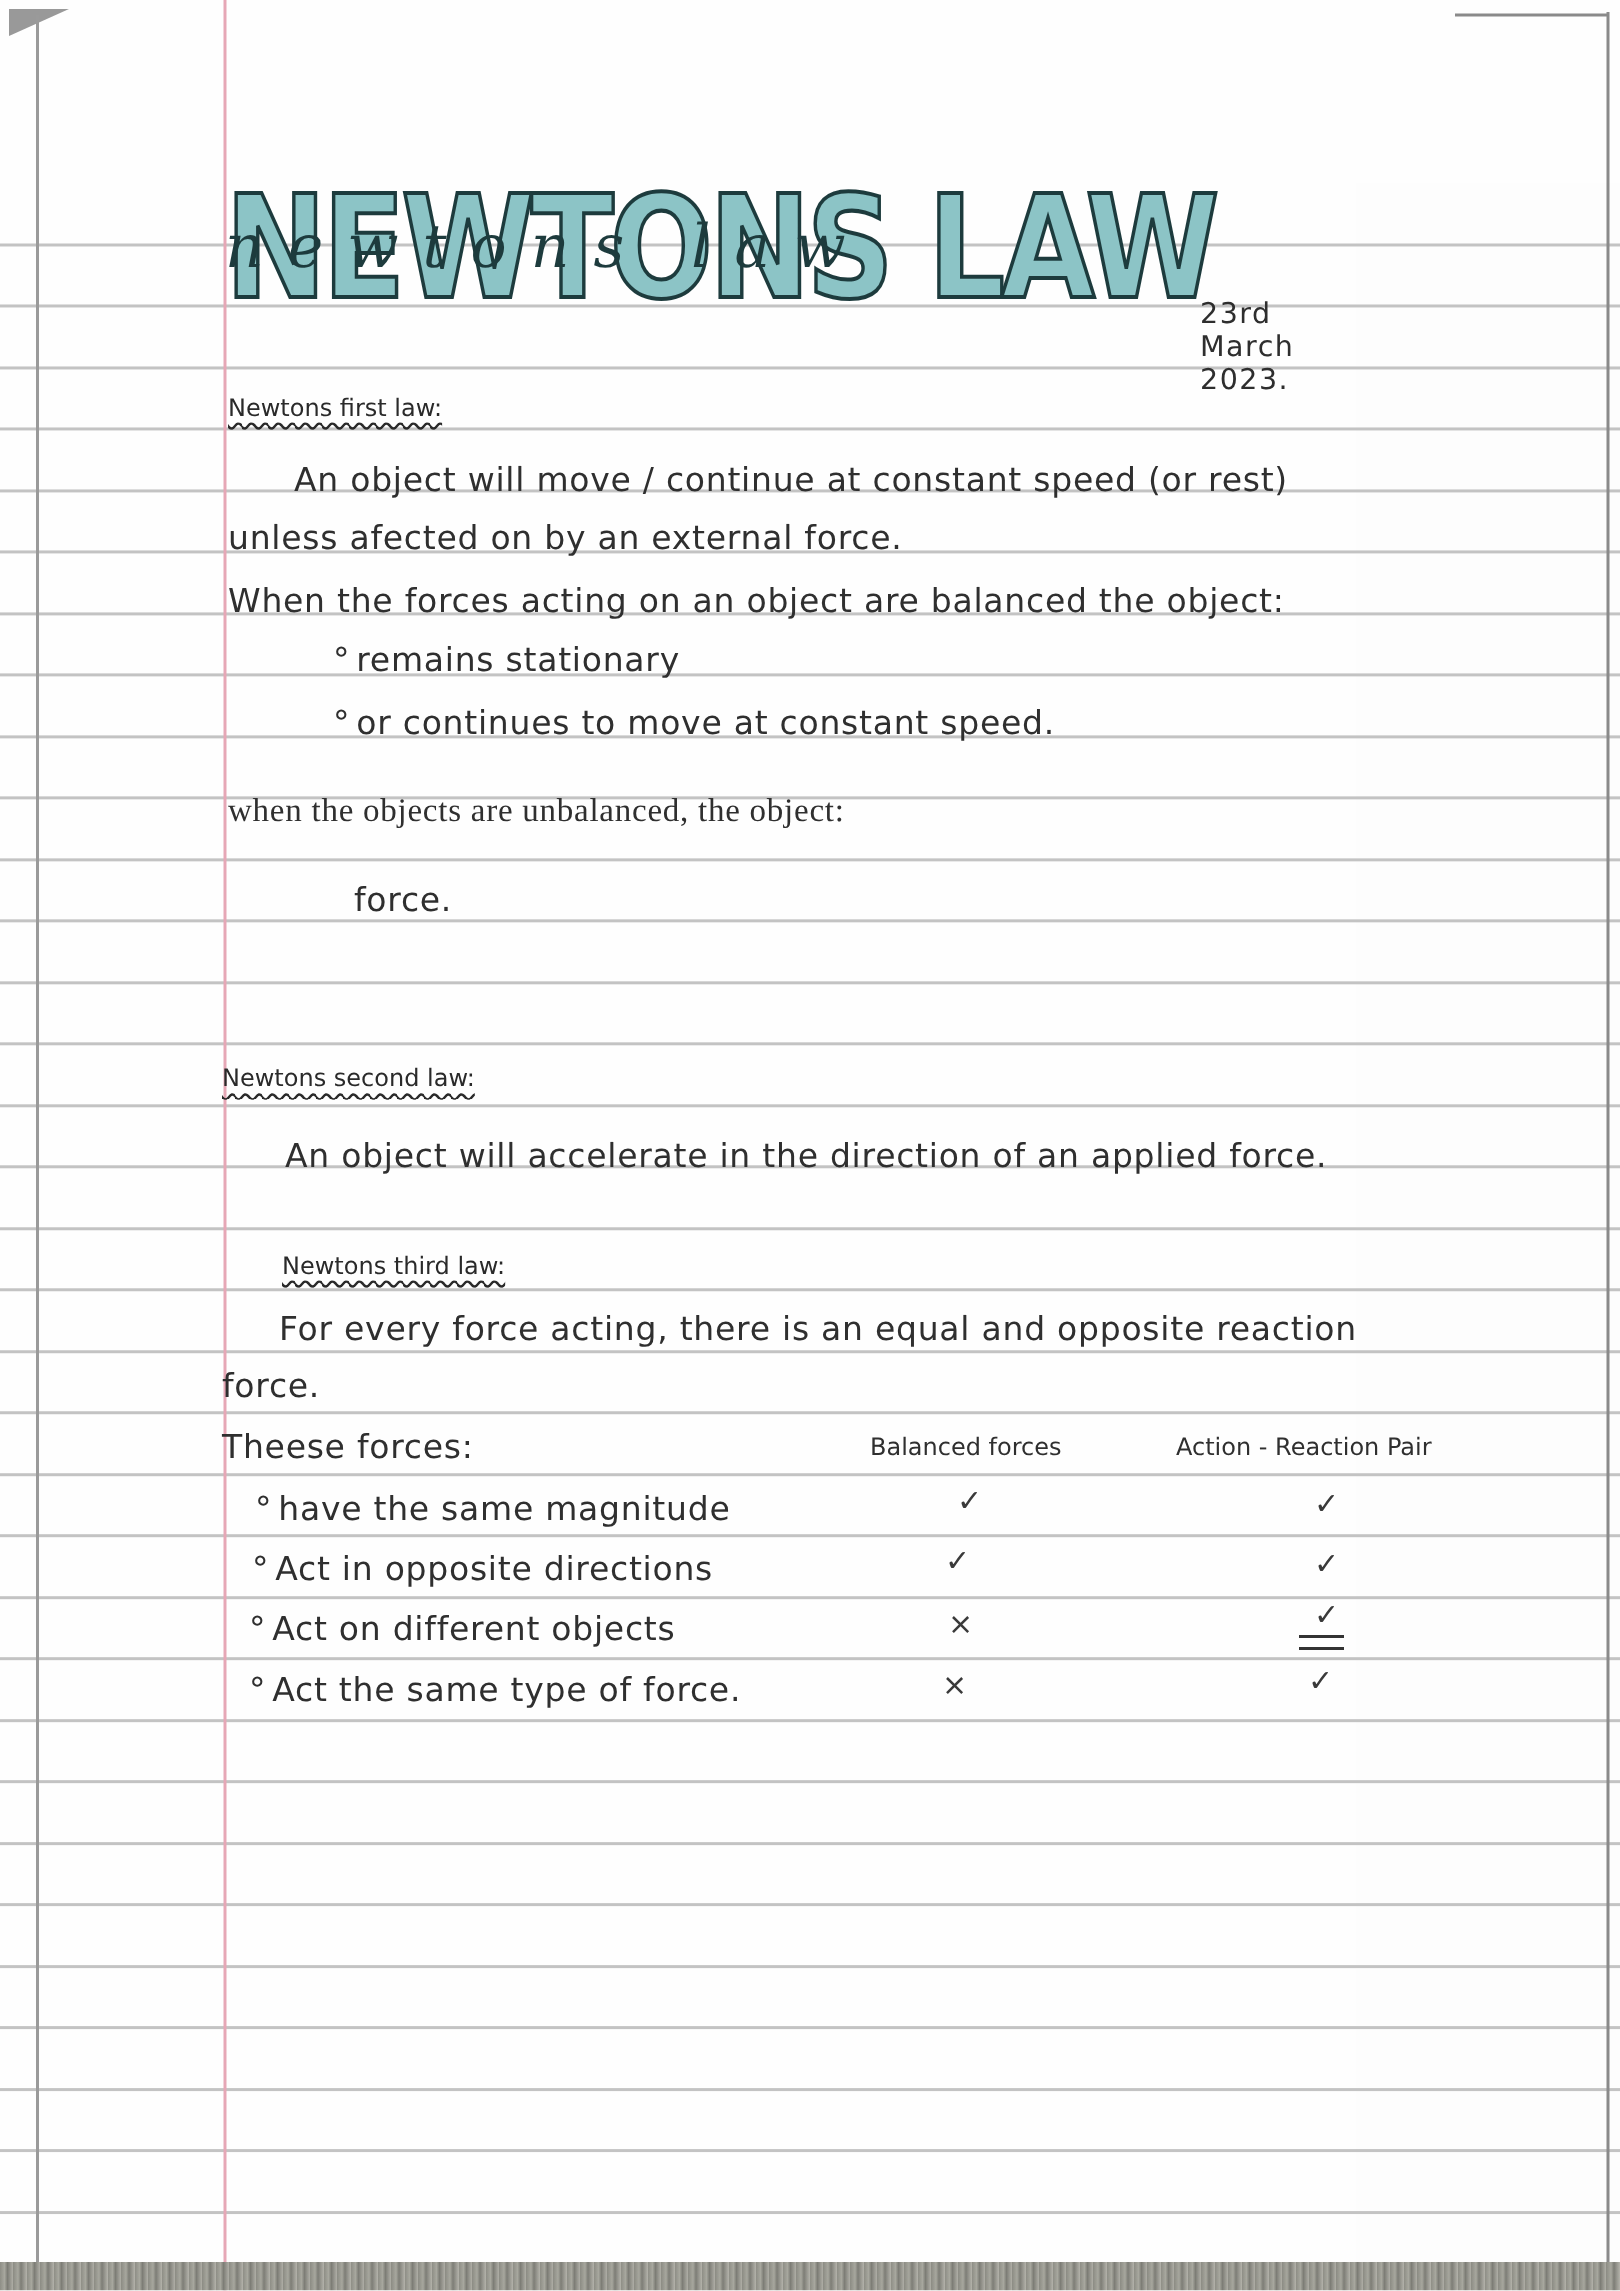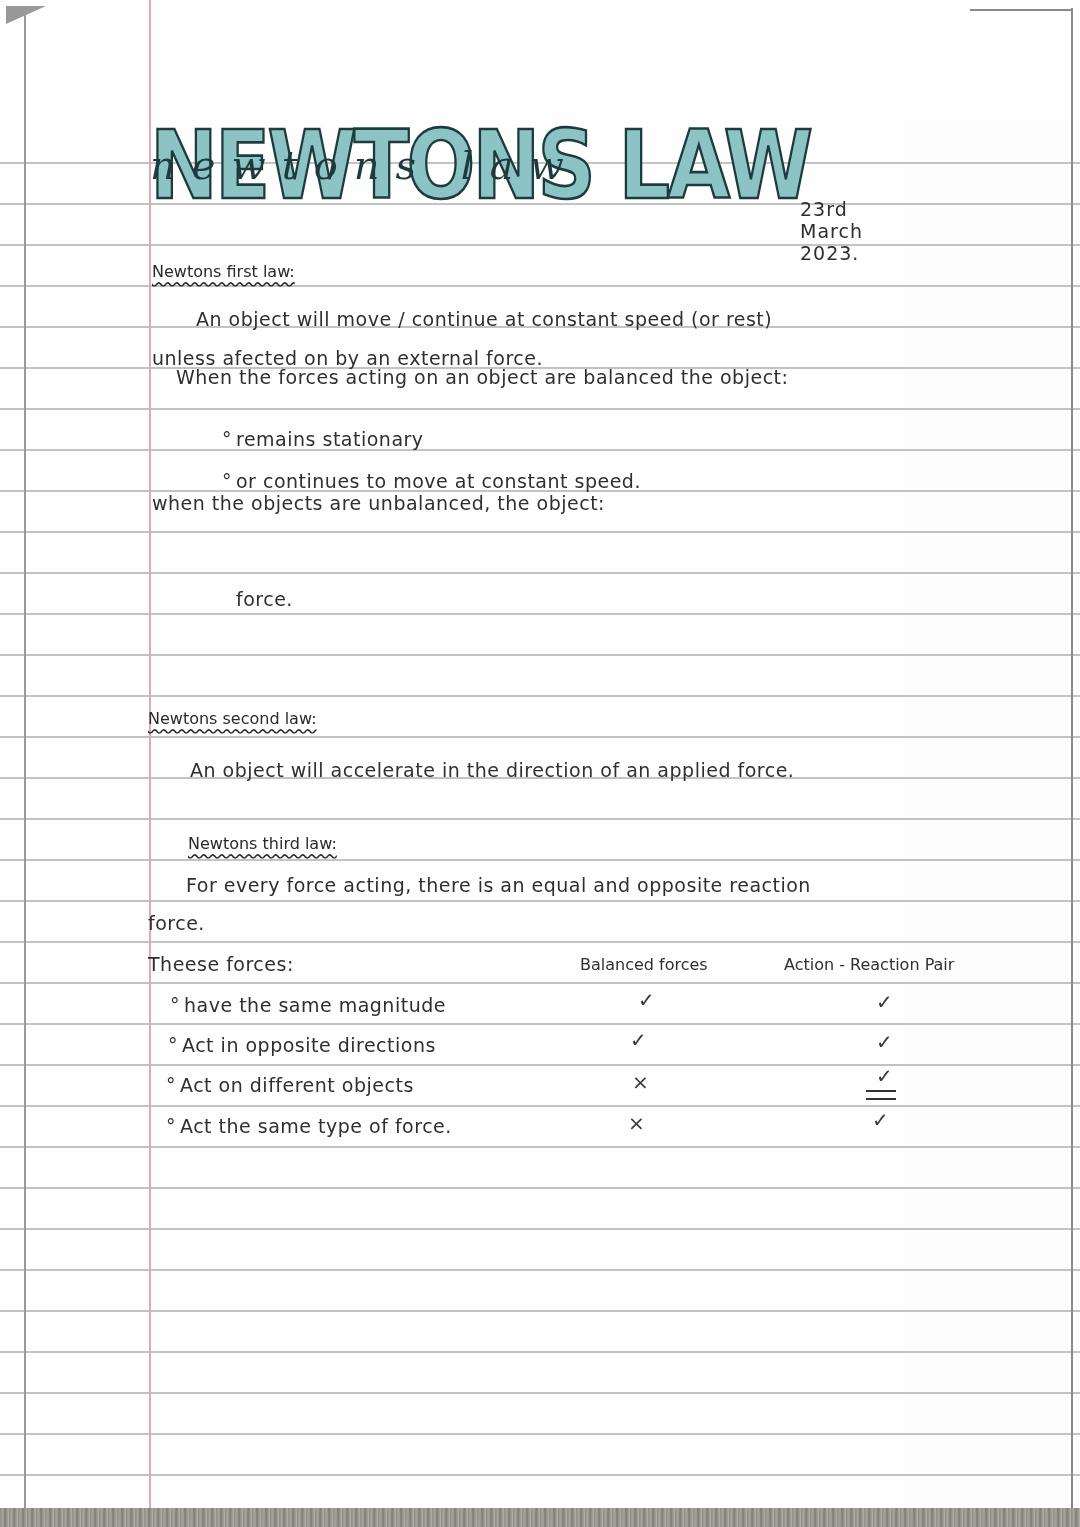--- a/index.html
+++ b/index.html
@@ -60,21 +60,21 @@
   .title-script {
     position: absolute; left: 150px; top: 142px;
     font-family: "DejaVu Serif", serif; font-style: italic;
     font-size: 40px; color: #1d3b3d; letter-spacing: 16px;
   }
   .date {
     position: absolute; left: 800px; top: 198px;
     font-size: 19px; color: #2e2e2e; letter-spacing: 1px;
   }
 
-  .txt { position: absolute; font-size: 19px; color: #2f2f2f; white-space: nowrap; letter-spacing: 0.5px; }
+  .txt { position: absolute; font-size: 22px; color: #2f2f2f; white-space: nowrap; letter-spacing: 0.5px; }
   .heading {
     position: absolute; font-size: 16px; color: #2a2a2a; white-space: nowrap;
     text-decoration: underline wavy #2a2a2a; text-underline-offset: 4px;
   }
   .bullet::before { content: "°"; margin-right: 4px; }
 
   .col-head { position: absolute; font-size: 16px; color: #2f2f2f; white-space: nowrap; }
   .mark { position: absolute; font-size: 20px; color: #3a3a3a; }
   .underline-double {
     position: absolute; width: 30px; height: 6px;
@@ -94,24 +94,24 @@
   <div class="margin-line"></div>
   <div class="bottom-strip"></div>
 
   <div class="title">NEWTONS LAW</div>
   <div class="title-script">newtons law</div>
   <div class="date">23rd March 2023.</div>
 
   <div class="heading" style="left:152px; top:262px;">Newtons first law:</div>
   <div class="txt" style="left:196px; top:308px;">An object will move / continue at constant speed (or rest)</div>
   <div class="txt" style="left:152px; top:347px;">unless afected on by an external force.</div>
-  <div class="txt" style="left:152px; top:366px;margin-left:24px;">When the forces acting on an object are balanced the object:</div>
+  <div class="txt" style="left:152px; top:389px;">When the forces acting on an object are balanced the object:</div>
   <div class="txt bullet" style="left:222px; top:428px;">remains stationary</div>
   <div class="txt bullet" style="left:222px; top:470px;">or continues to move at constant speed.</div>
-  <div class="txt" style="left:152px; top:492px;">when the objects are unbalanced, the object:</div>
+  <div class="txt" style="left:152px; top:527px;font-family:Liberation Serif, serif;">when the objects are unbalanced, the object:</div>
   <div class="txt" style="left:236px; top:588px;">force.</div>
 
   <div class="heading" style="left:148px; top:673px;margin-top:36px;">Newtons second law:</div>
   <div class="txt" style="left:190px; top:713px;margin-top:46px;">An object will accelerate in the direction of an applied force.</div>
 
   <div class="heading" style="left:148px; top:834px;margin-left:40px;">Newtons third law:</div>
   <div class="txt" style="left:186px; top:874px;">For every force acting, there is an equal and opposite reaction</div>
   <div class="txt" style="left:148px; top:912px;">force.</div>
 
   <div class="txt" style="left:148px; top:953px;">Theese forces:</div>

